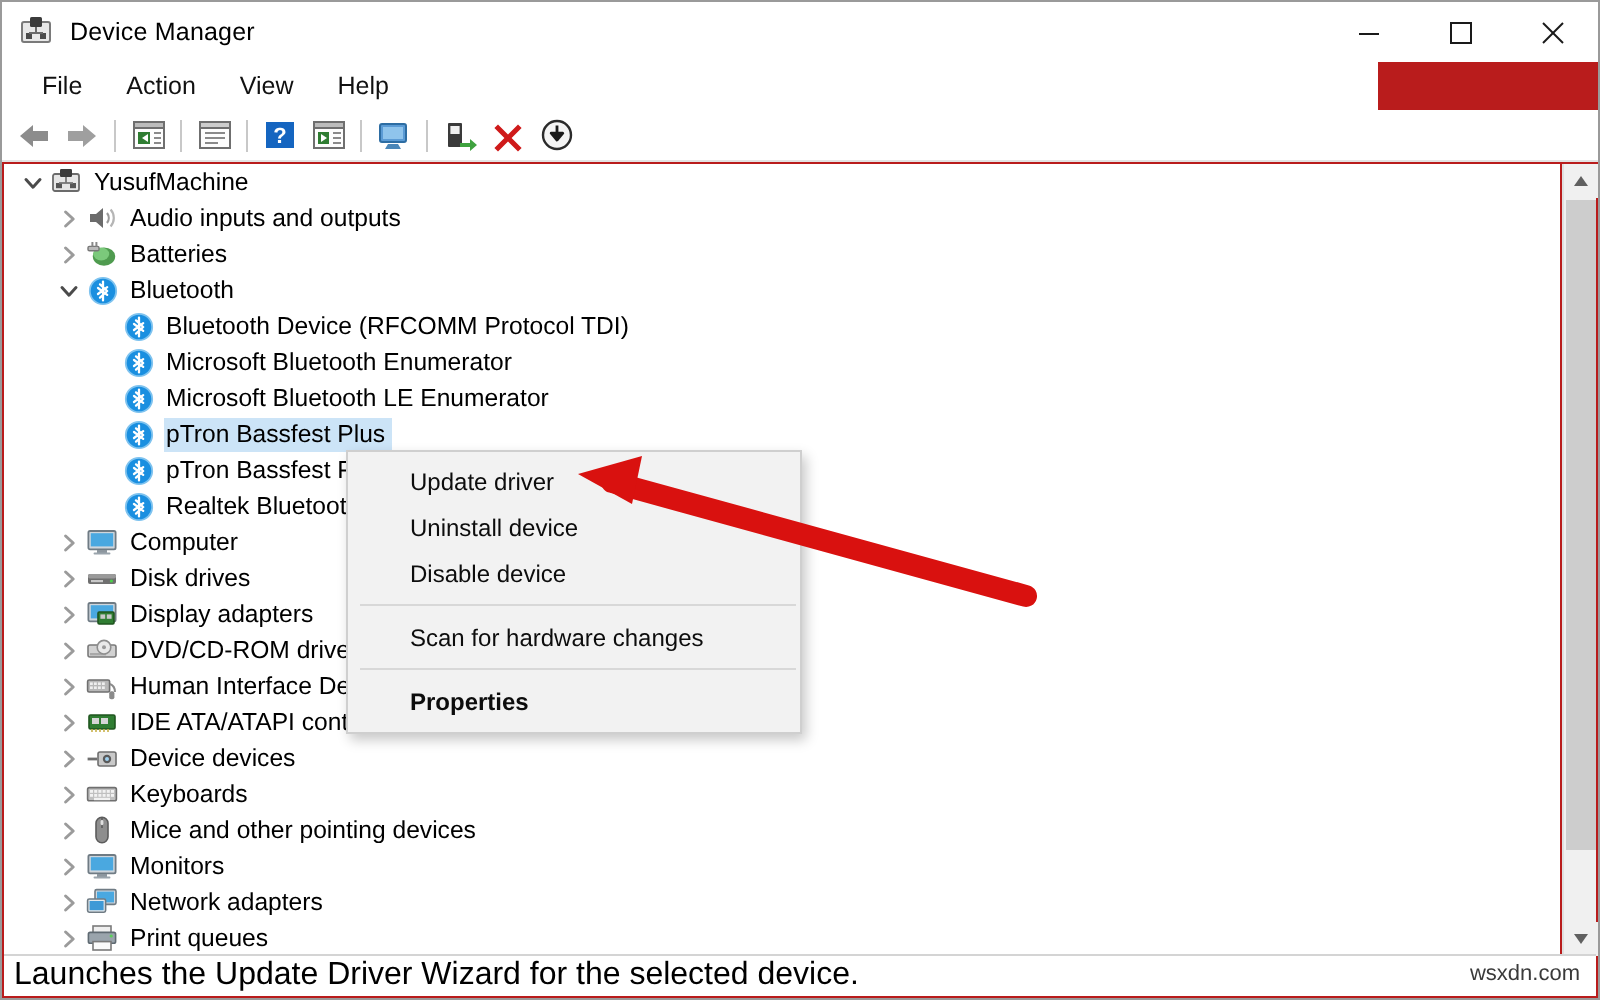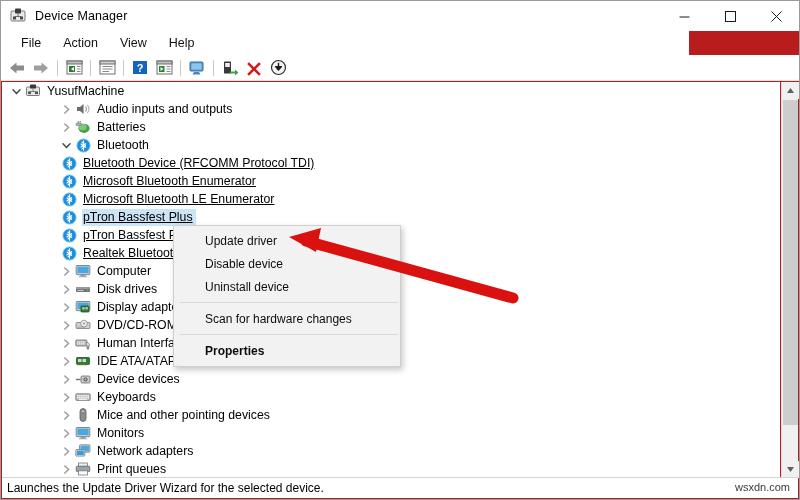--- a/index.html
+++ b/index.html
@@ -88,22 +88,22 @@
   .twisty svg { display: block; }
   .nodeicon {
     width: 18px; height: 18px; flex: none; margin-right: 4px;
     display: flex; align-items: center; justify-content: center;
     position: relative;
   }
   .rowlabel { padding: 1px 3px 1px 1px; line-height: 15px; }
 
   
   .lvl0 { padding-left: 6px; }
-  .lvl1 { padding-left: 24px; margin-left: 32px; }
-  .lvl2 { padding-left: 42px; text-decoration: underline; }
+  .lvl1 { padding-left: 24px; }
+  .lvl2 { padding-left: 42px; }
 
   
   .vscroll {
     position: absolute; right: 1px; top: 81px; width: 17px; height: 396px;
     background: #f0f0f0; border-left: 1px solid #e0e0e0;
   }
   .sb-arrow {
     width: 17px; height: 17px; display: flex; align-items: center; justify-content: center;
     background: #f0f0f0;
   }
@@ -112,21 +112,21 @@
     position: absolute; left: 1px; top: 18px; width: 15px; height: 325px;
     background: #cdcdcd;
   }
 
   
   .statusbar {
     position: absolute; left: 1px; bottom: 1px; width: 796px; height: 21px;
     background: #ffffff; border-top: 1px solid #d4d4d4;
     display: flex; align-items: center;
   }
-  .status-text { font-size: 12px; color: #000; padding-left: 5px; }
+  .status-text { font-size: 16px; color: #000; padding-left: 5px; }
   .watermark {
     position: absolute; right: 8px; top: 3px;
     font-size: 11px; color: #3a3a3a;
     font-family: Liberation Sans, sans-serif;
   }
 
   
   .ctxmenu {
     position: absolute; left: 172px; top: 224px; width: 228px;
     background: #f2f2f2;
@@ -654,22 +654,22 @@
     <div class="sb-arrow bottom">
       <svg width="9" height="9" viewBox="0 0 9 9">
           <path d="M4.5 7 L1 2 L8 2 Z" fill="#606060"></path>
         </svg>
     </div>
   </div>
 
   <div class="ctxmenu">
     <div id="ctx-items">
         <div class="ctx-item">Update driver</div>
+        <div class="ctx-item">Uninstall device</div>
         <div class="ctx-item">Disable device</div>
-        <div class="ctx-item">Uninstall device</div>
         <div class="ctx-sep"></div>
         <div class="ctx-item">Scan for hardware changes</div>
         <div class="ctx-sep"></div>
         <div class="ctx-item bold">Properties</div>
       </div>
   </div>
 
   <svg class="arrow-overlay" viewBox="0 0 800 500">
     <g>
       <line x1="512" y1="297" x2="305" y2="240" stroke="#d9110f" stroke-width="11" stroke-linecap="round"></line>

